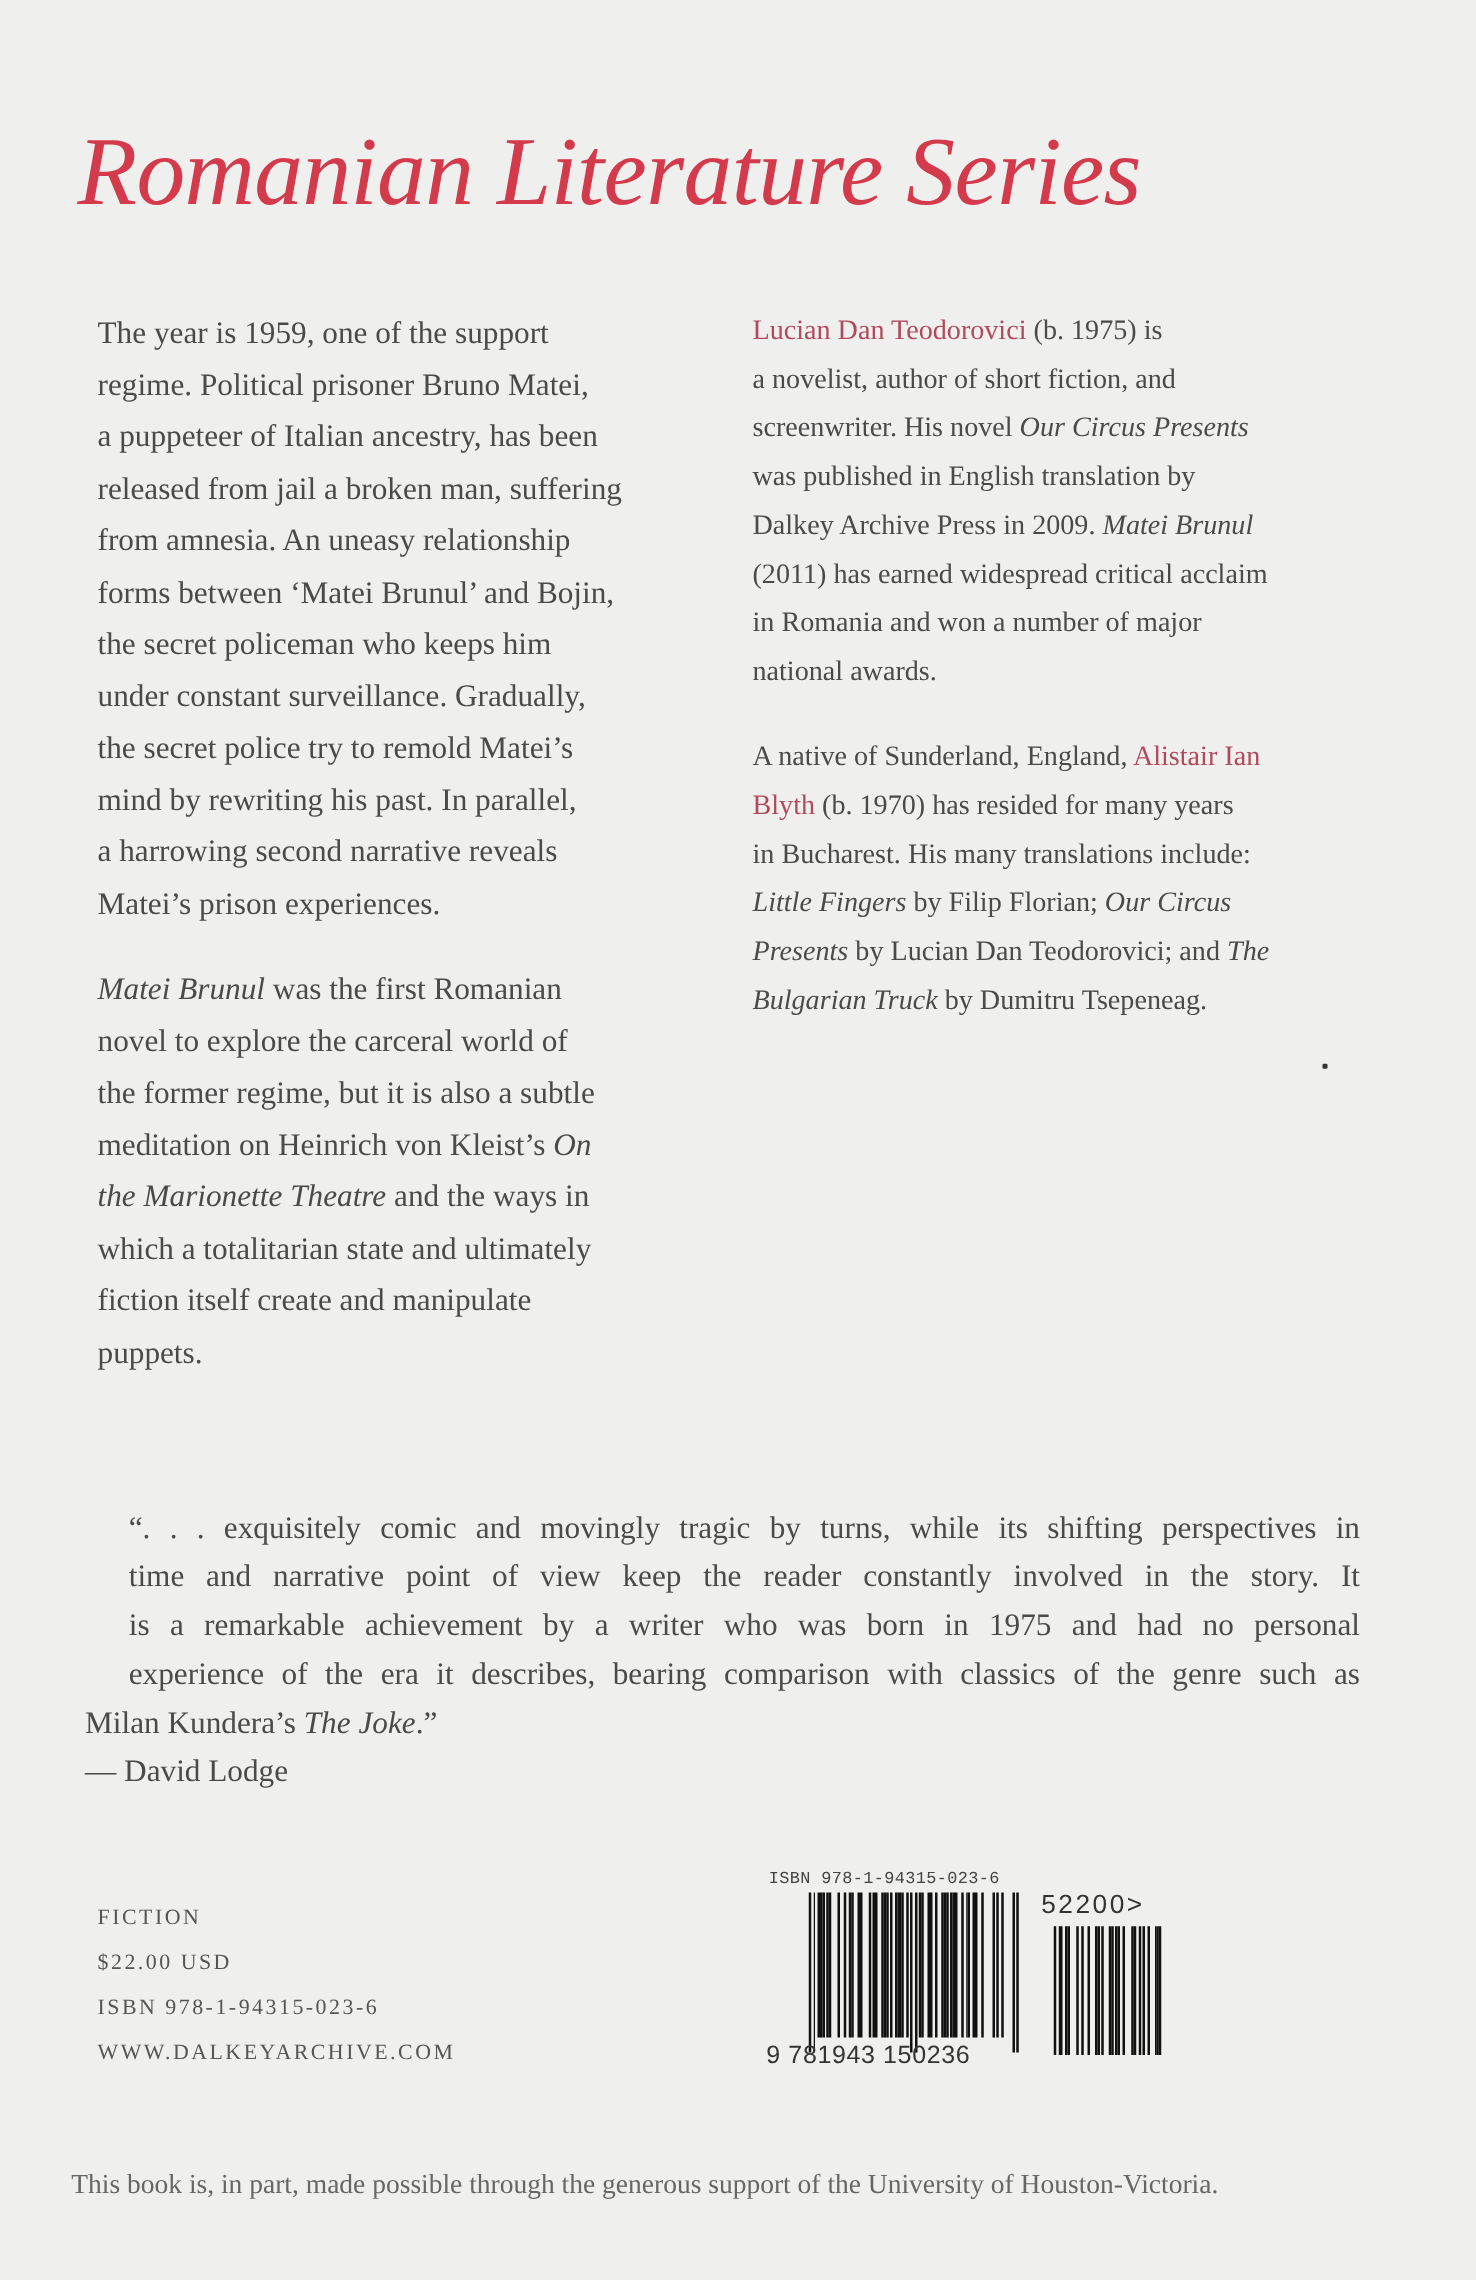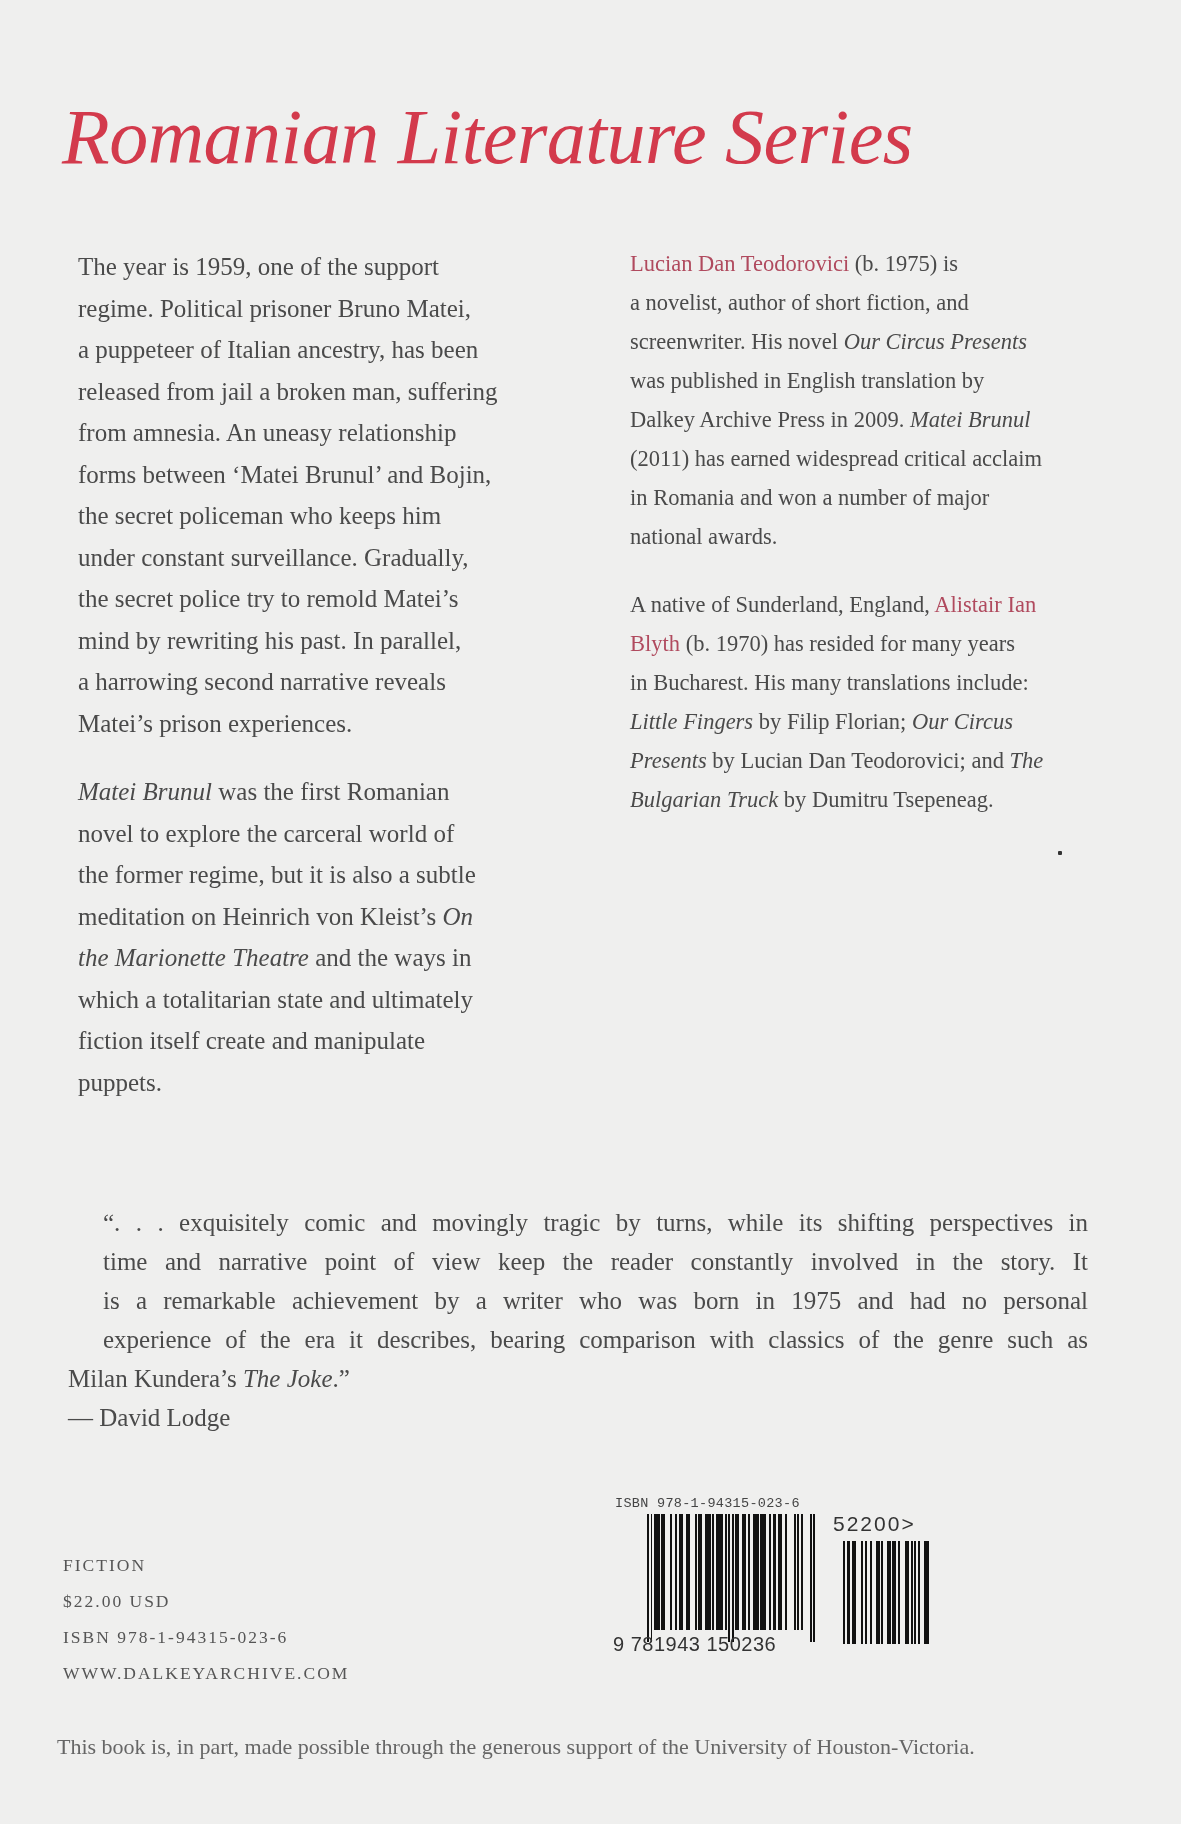--- a/index.html
+++ b/index.html
@@ -11,37 +11,37 @@
     font-family: "Liberation Serif", "DejaVu Serif", serif;
     color: #4a4a4a;
   }
   .title {
     position: absolute; left: 62px; top: 98px;
     font-size: 78px; color: #d33a4c; letter-spacing: -0.5px;
     white-space: nowrap; line-height: 1;
   }
   .col { position: absolute; font-size: 25px; line-height: 41.5px; }
   .col-left { left: 78px; top: 246px; width: 480px; }
-  .col-right { left: 602px; top: 244px; width: 490px; font-size: 22.5px; line-height: 39px; margin-left: 28px; }
+  .col-right { left: 602px; top: 244px; width: 490px; font-size: 22.5px; line-height: 39px; }
   .col p { margin: 0; }
   .col-left .para2 { margin-top: 27px; }
   .col-right .para2 { margin-top: 29px; }
   .accent { color: #b04a5e; }
   em { font-style: italic; }
   .line { display: block; white-space: nowrap; }
   .quote {
     position: absolute; left: 68px; top: 1203px; width: 1020px;
     font-size: 25px; line-height: 39px; text-align: justify;
   }
   .quote .line { white-space: normal; }
   .quote .justify { text-align: justify; text-align-last: justify; display: block; margin-left: 35px; }
   .attribution { display: block; }
   .meta {
-    position: absolute; left: 63px; top: 1515px;
-    font-size: 17.5px; letter-spacing: 2px; line-height: 36px; color: #555; margin-top: 32px;
+    position: absolute; left: 78px; top: 1515px;
+    font-size: 17.5px; letter-spacing: 2px; line-height: 36px; color: #555;
   }
   .meta div { white-space: nowrap; }
   .barcode-wrap { position: absolute; left: 613px; top: 1494px; width: 330px; height: 170px; }
   .isbn-top {
     position: absolute; left: 2px; top: 2px;
     font-family: "Liberation Mono", "DejaVu Sans Mono", monospace;
     font-size: 13.5px; color: #444; white-space: nowrap; letter-spacing: 0.3px;
   }
   .main-bars { position: absolute; left: 34px; top: 20px; width: 168px; height: 128px; }
   .addon-bars { position: absolute; left: 228px; top: 47px; width: 88px; height: 103px; }

